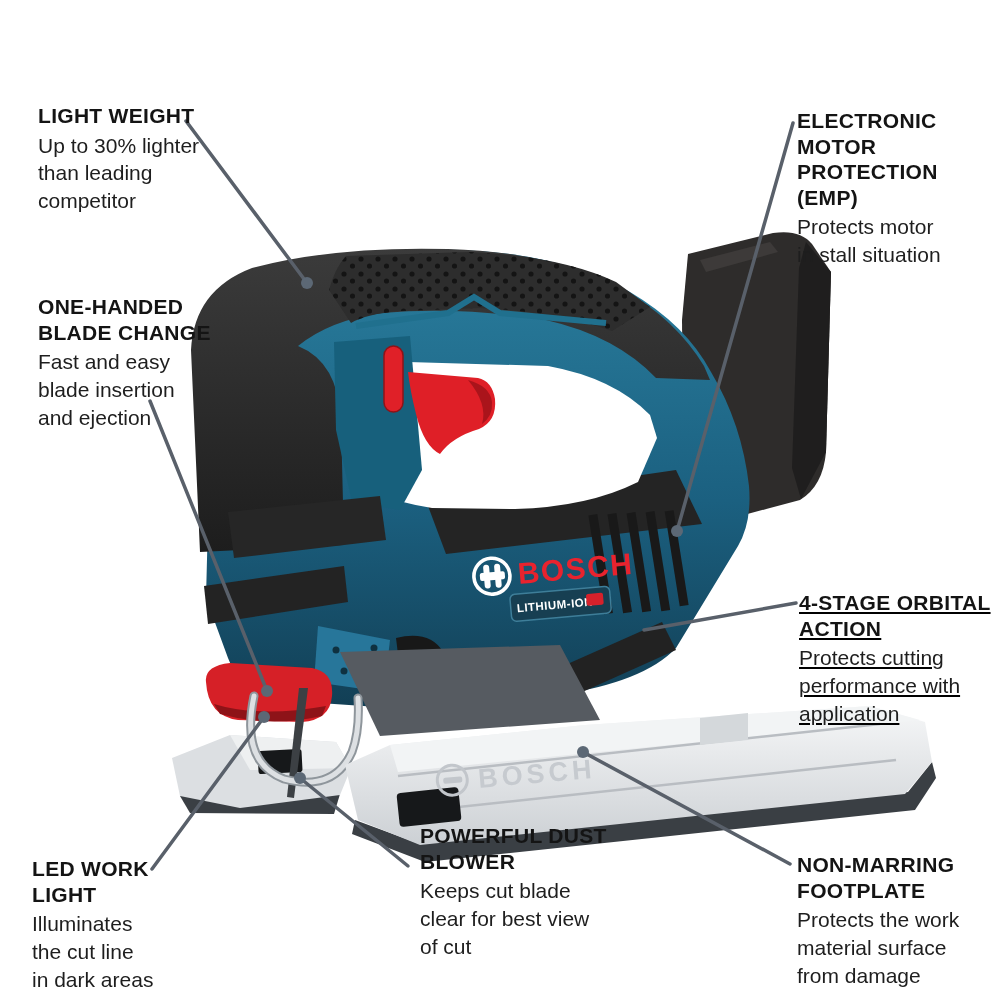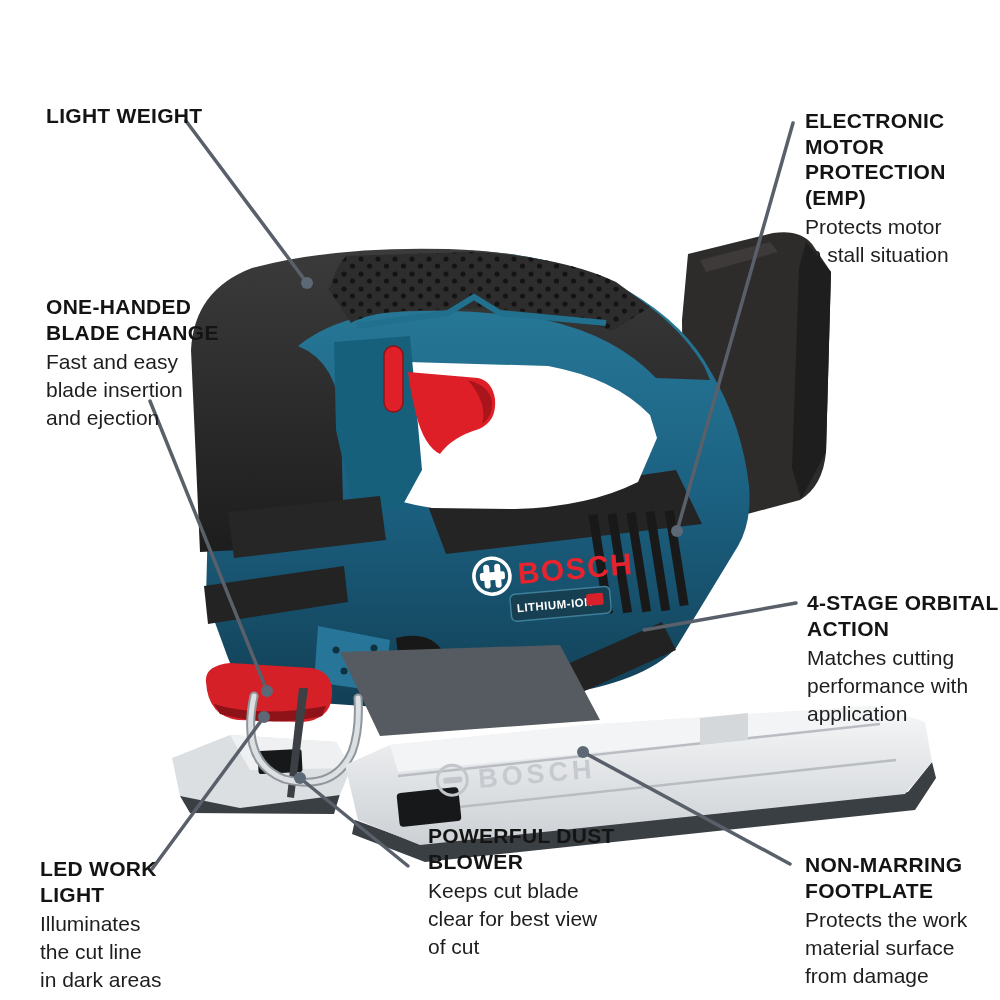--- a/index.html
+++ b/index.html
@@ -1,27 +1,27 @@
 <!DOCTYPE html>
 <html><head>
 <meta charset="utf-8">
 <style>
   html,body{margin:0;padding:0;background:#ffffff;}
   .stage{position:relative;width:1000px;height:1000px;background:#ffffff;overflow:hidden;
          font-family:"Liberation Sans","DejaVu Sans",sans-serif;}
   .art{position:absolute;left:0;top:0;width:1000px;height:1000px;}
-  .callout{position:absolute;margin-left:8px;}
+  .callout{position:absolute;}
   .callout .t{margin:0;font-size:21px;font-weight:bold;color:#141414;line-height:1.22;
               letter-spacing:.3px;white-space:pre-line;}
   .callout .b{margin:3px 0 0 0;font-size:21px;font-weight:normal;color:#1e1e1e;line-height:1.32;
               white-space:pre-line;}
   #co-lw  {left:38px;  top:103px; width:215px;}
   #co-emp {left:797px; top:108px; width:195px;}
   #co-bc  {left:38px;  top:294px; width:235px;}
-  #co-orb {left:799px; top:590px; width:198px;}
+  #co-orb {left:799px; top:590px; width:198px;text-decoration:underline;}
   #co-led {left:32px;  top:856px; width:215px;}
   #co-dust{left:420px; top:823px; width:240px;}
   #co-fp  {left:797px; top:852px; width:205px;}
 </style>
 </head>
 <body>
 
 <div class="stage">
 
   <svg class="art" viewBox="0 0 1000 1000">
@@ -156,20 +156,23 @@
       <circle cx="677" cy="531" r="6"></circle>
       <circle cx="267" cy="691" r="6"></circle>
       <circle cx="264" cy="717" r="6"></circle>
       <circle cx="300" cy="778" r="6"></circle>
       <circle cx="583" cy="752" r="6"></circle>
     </g>
   </svg>
 
   <div class="callout" id="co-lw">
     <h3 class="t">LIGHT WEIGHT</h3>
+    <p class="b">Up to 30% lighter
+than leading
+competitor</p>
   </div>
 
   <div class="callout" id="co-bc">
     <h3 class="t">ONE-HANDED
 BLADE CHANGE</h3>
     <p class="b">Fast and easy
 blade insertion
 and ejection</p>
   </div>
 
@@ -178,21 +181,21 @@
 MOTOR
 PROTECTION
 (EMP)</h3>
     <p class="b">Protects motor
 in stall situation</p>
   </div>
 
   <div class="callout" id="co-orb">
     <h3 class="t">4-STAGE ORBITAL
 ACTION</h3>
-    <p class="b">Matches cutting
+    <p class="b">Protects cutting
 performance with
 application</p>
   </div>
 
   <div class="callout" id="co-led">
     <h3 class="t">LED WORK
 LIGHT</h3>
     <p class="b">Illuminates
 the cut line
 in dark areas</p>

